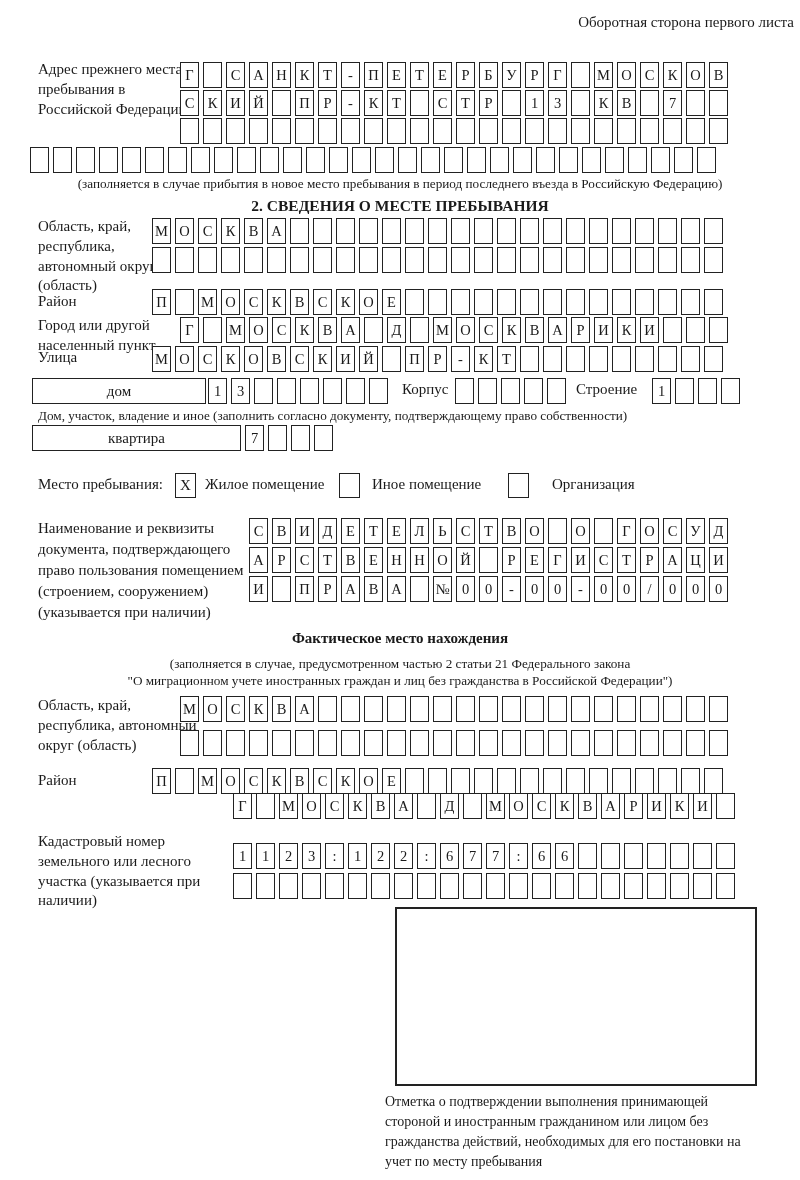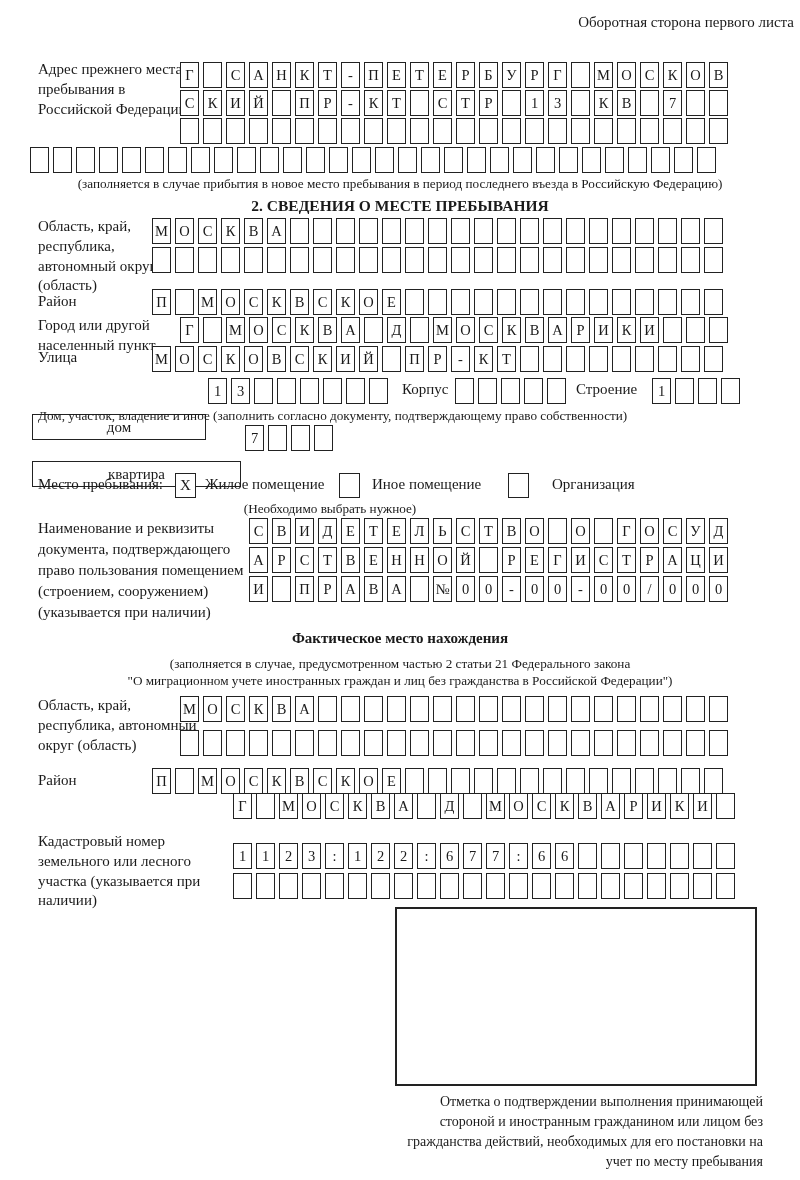--- a/index.html
+++ b/index.html
@@ -7,21 +7,21 @@
         font-family:"Liberation Serif",serif;font-size:15px;overflow:hidden;padding-left:36px;}
   .abs{position:absolute;}
   .lbl{line-height:1.32;}
   .note{font-size:13.2px;}
   .center{text-align:center;width:800px;left:0;}
   .bold{font-weight:bold;}
   .cells{display:flex;gap:4px;}
   .cell{width:17px;height:24px;border:1.5px solid #222;display:flex;align-items:center;
         justify-content:center;font-size:14.5px;flex:0 0 auto;background:#fff;}
   .rectlabel{height:24px;border:1.5px solid #222;display:flex;align-items:center;
-        justify-content:center;font-size:15px;background:#fff;margin-top:36px;}
+        justify-content:center;font-size:15px;background:#fff;}
   .chk{width:19px;height:23px;border:1.5px solid #222;display:flex;align-items:center;
         justify-content:center;font-size:15px;background:#fff;}
   .stamp{border:2px solid #222;background:#fff;}
 </style>
 </head>
 <body>
 
 <div id="page">
 
   <div class="abs" style="top:14px;right:42px;">Оборотная сторона первого листа</div>
@@ -319,21 +319,20 @@
       <div class="cell"></div>
     </div>
 
   <div class="abs" style="left:38px;top:476px;">Место пребывания:</div>
   <div class="abs chk" style="left:175px;top:473px;">X</div>
   <div class="abs" style="left:205px;top:476px;">Жилое помещение</div>
   <div class="abs chk" style="left:339px;top:473px;"></div>
   <div class="abs" style="left:372px;top:476px;">Иное помещение</div>
   <div class="abs chk" style="left:508px;top:473px;"></div>
   <div class="abs" style="left:552px;top:476px;">Организация</div>
-  <div class="abs note" style="left:160px;top:501px;width:340px;text-align:center;">(Необходимо выбрать нужное)</div>
 
   <div class="abs lbl" style="left:38px;top:518px;width:215px;line-height:1.4;">Наименование и реквизиты документа, подтверждающего право пользования помещением (строением, сооружением) (указывается при наличии)</div>
   <div class="abs cells" style="left:249px;top:518px;">
       <div class="cell">С</div>
       <div class="cell">В</div>
       <div class="cell">И</div>
       <div class="cell">Д</div>
       <div class="cell">Е</div>
       <div class="cell">Т</div>
       <div class="cell">Е</div>
@@ -555,15 +554,15 @@
       <div class="cell"></div>
       <div class="cell"></div>
       <div class="cell"></div>
       <div class="cell"></div>
       <div class="cell"></div>
       <div class="cell"></div>
       <div class="cell"></div>
     </div>
 
   <div class="abs stamp" style="left:395px;top:907px;width:358px;height:175px;"></div>
-  <div class="abs" style="left:385px;top:1092px;width:378px;text-align:right;line-height:1.42;font-size:14px;">Отметка о подтверждении выполнения принимающей стороной и иностранным гражданином или лицом без гражданства действий, необходимых для его постановки на учет по месту пребывания</div>
+  <div class="abs" style="left:385px;top:1092px;width:378px;text-align:left;line-height:1.42;font-size:14px;">Отметка о подтверждении выполнения принимающей стороной и иностранным гражданином или лицом без гражданства действий, необходимых для его постановки на учет по месту пребывания</div>
 
 </div>
 
 </body></html>

